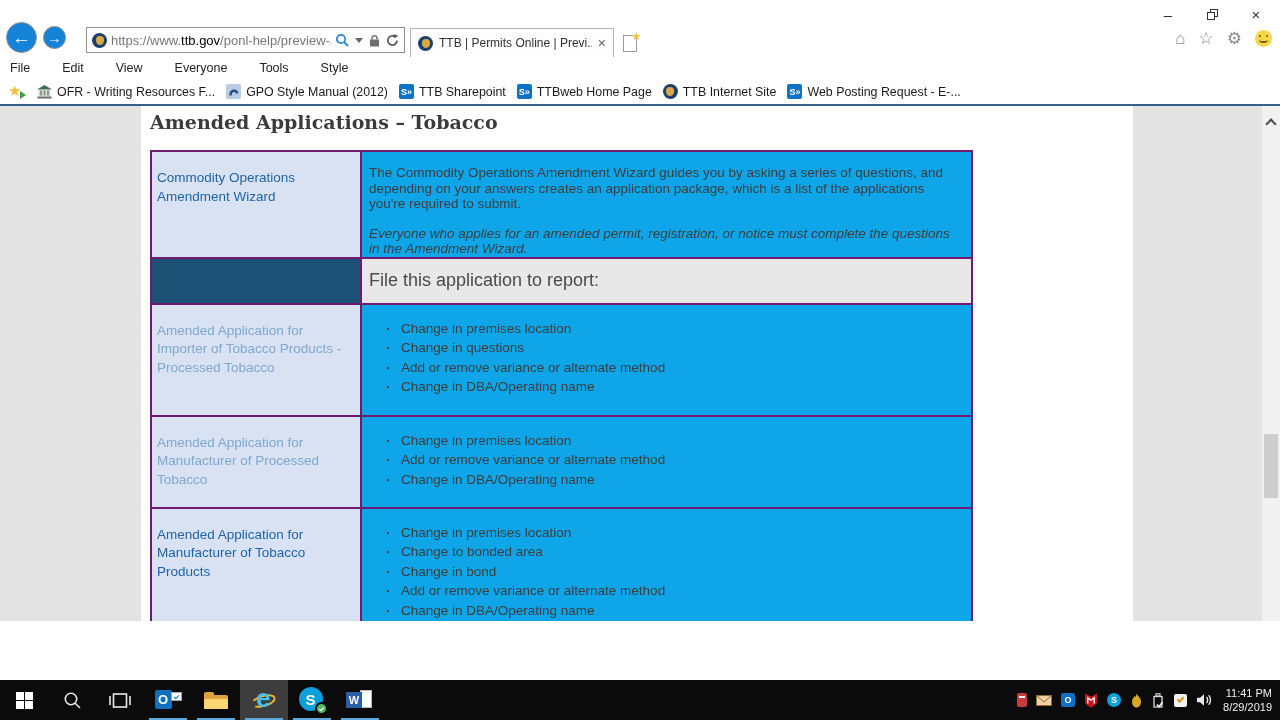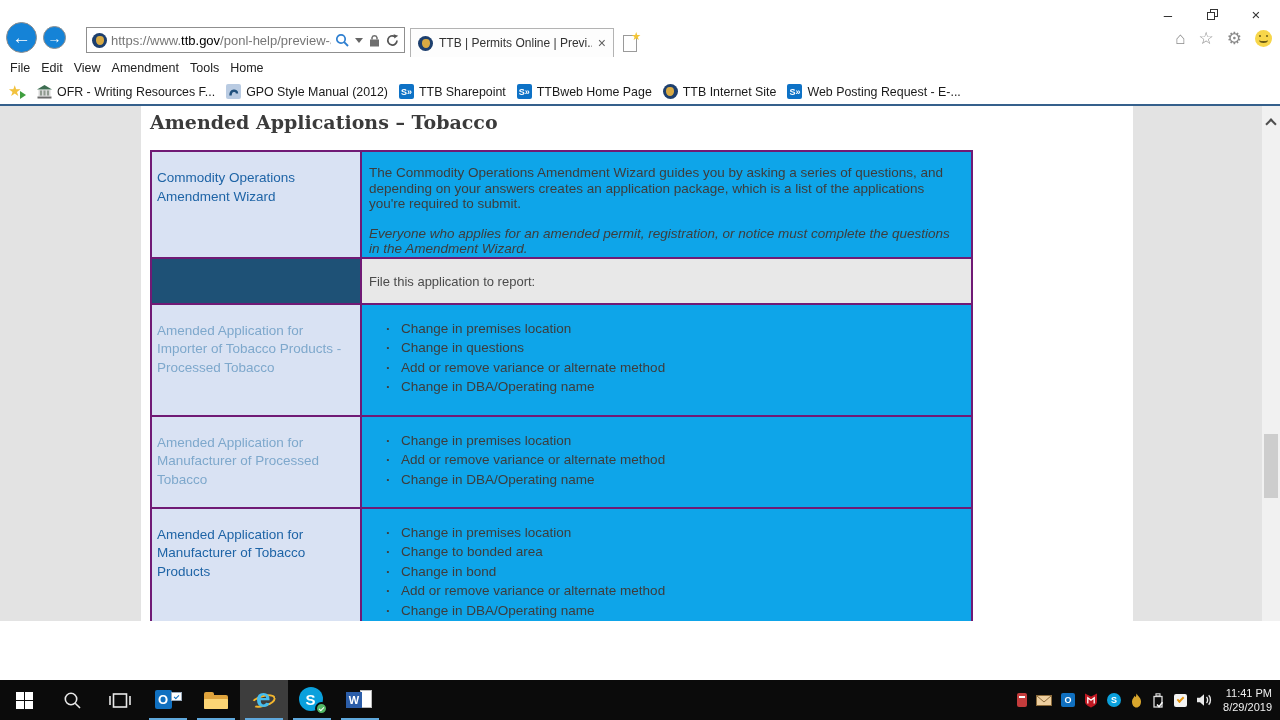--- a/index.html
+++ b/index.html
@@ -39,21 +39,21 @@
   .restore-glyph .r2 { position:absolute; left:0; bottom:0; width:8px; height:8px; border:1px solid #333; background:#fff; }
 
   .ie-tools { position:absolute; right:8px; top:30px; display:flex; align-items:center; gap:13px; }
   .ie-tools .t-ic { color:#8a8a8a; font-size:17px; line-height:1; }
   .smiley { width:17px; height:17px; border-radius:50%; background:#f7d64a; position:relative; }
   .smiley .eyes { position:absolute; top:5px; left:4px; width:2px; height:2px; background:#6b5a14; border-radius:50%; box-shadow:7px 0 0 #6b5a14; }
   .smiley .mouth { position:absolute; left:4px; top:7px; width:9px; height:6px; border-bottom:2px solid #6b5a14; border-radius:50%; }
 
   
   .menubar { position:absolute; left:0; top:57px; width:1280px; height:22px; background:#fff;
-             display:flex; align-items:center; padding-left:10px; gap:11px; }
+             display:flex; align-items:center; padding-left:10px; gap:32px; }
   .menubar span { font-size:12.5px; color:#222; }
   .favbar { position:absolute; left:0; top:79px; width:1280px; height:25px; background:#fff;
             display:flex; align-items:center; padding-left:8px; gap:11px; }
   .fav-item { display:flex; align-items:center; gap:5px; font-size:12.4px; color:#1a1a1a; white-space:nowrap; }
   .addstar { position:relative; width:18px; height:16px; }
   .addstar .st { position:absolute; left:0; top:-2px; color:#f2c23e; font-size:15px; }
   .addstar .ar { position:absolute; right:0; bottom:1px; width:0; height:0;
                  border-top:4px solid transparent; border-bottom:4px solid transparent; border-left:6px solid #3f9e3f; }
   .spicon { width:15px; height:15px; min-width:15px; background:#0e72c6; border-radius:2px; color:#fff;
             font-size:9px; font-weight:bold; display:flex; align-items:center; justify-content:center; }
@@ -71,21 +71,21 @@
   table.apps { position:absolute; left:150px; top:44px; width:823px; border-collapse:collapse; table-layout:fixed; }
   table.apps td { border:2px solid #701a75; vertical-align:top; }
   td.lcell { width:210px; background:#d9e2f3; padding:16px 6px 0 5px; }
   td.rcell { background:#0ea5e9; padding:11px 10px 0 7px; }
   a.applink { font-size:13.5px; line-height:16.5px; color:#1e64a6; text-decoration:none; cursor:pointer; }
   a.applink.visited { color:#7ea8cc; }
   .rcell p { font-size:13.5px; line-height:15.5px; color:#3d3d3d; margin:2px 0 14px 0; }
   .rcell p.note { font-style:italic; margin-bottom:0; }
   tr.hdr td.lcell { background:#1e5176; }
   tr.hdr td.rcell { background:#e8e8e8; vertical-align:middle; padding-top:0; }
-  tr.hdr .hdr-text { font-size:13px; color:#4b4b4b; }
+  tr.hdr .hdr-text { font-size:18px; color:#4b4b4b; }
   ul.blist { list-style:none; margin:3px 0 0 0; padding:0 0 0 17px; }
   ul.blist li { position:relative; padding-left:15px; font-size:13.5px; line-height:19.5px; color:#3d3d3d; }
   ul.blist li::before { content:"·"; position:absolute; left:0; top:0; font-weight:bold; }
 
   
   .scrollbar { position:absolute; right:0; top:0; width:18px; height:574px; background:#f1f1f1; }
   .chev { position:absolute; left:5px; width:8px; height:8px; border-left:2px solid #4e4e4e; border-top:2px solid #4e4e4e; }
   .chev.up { top:14px; transform:rotate(45deg); }
   .chev.down { bottom:14px; transform:rotate(225deg); }
   .thumb { position:absolute; left:2px; top:328px; width:14px; height:64px; background:#cdcdcd; }
@@ -202,23 +202,23 @@
           <span class="eyes"></span>
           <span class="mouth"></span>
         </span>
     </div>
   </div>
 
   <div class="menubar">
     <span>File</span>
     <span>Edit</span>
     <span>View</span>
-    <span>Amendment</span>
+    <span>Everyone</span>
     <span>Tools</span>
-    <span>Home</span>
+    <span>Style</span>
   </div>
 
   <div class="favbar">
     <span class="addstar">
       <span class="st">★</span>
       <span class="ar"></span>
     </span>
 
     <span class="fav-item">
       <svg width="15" height="14">

